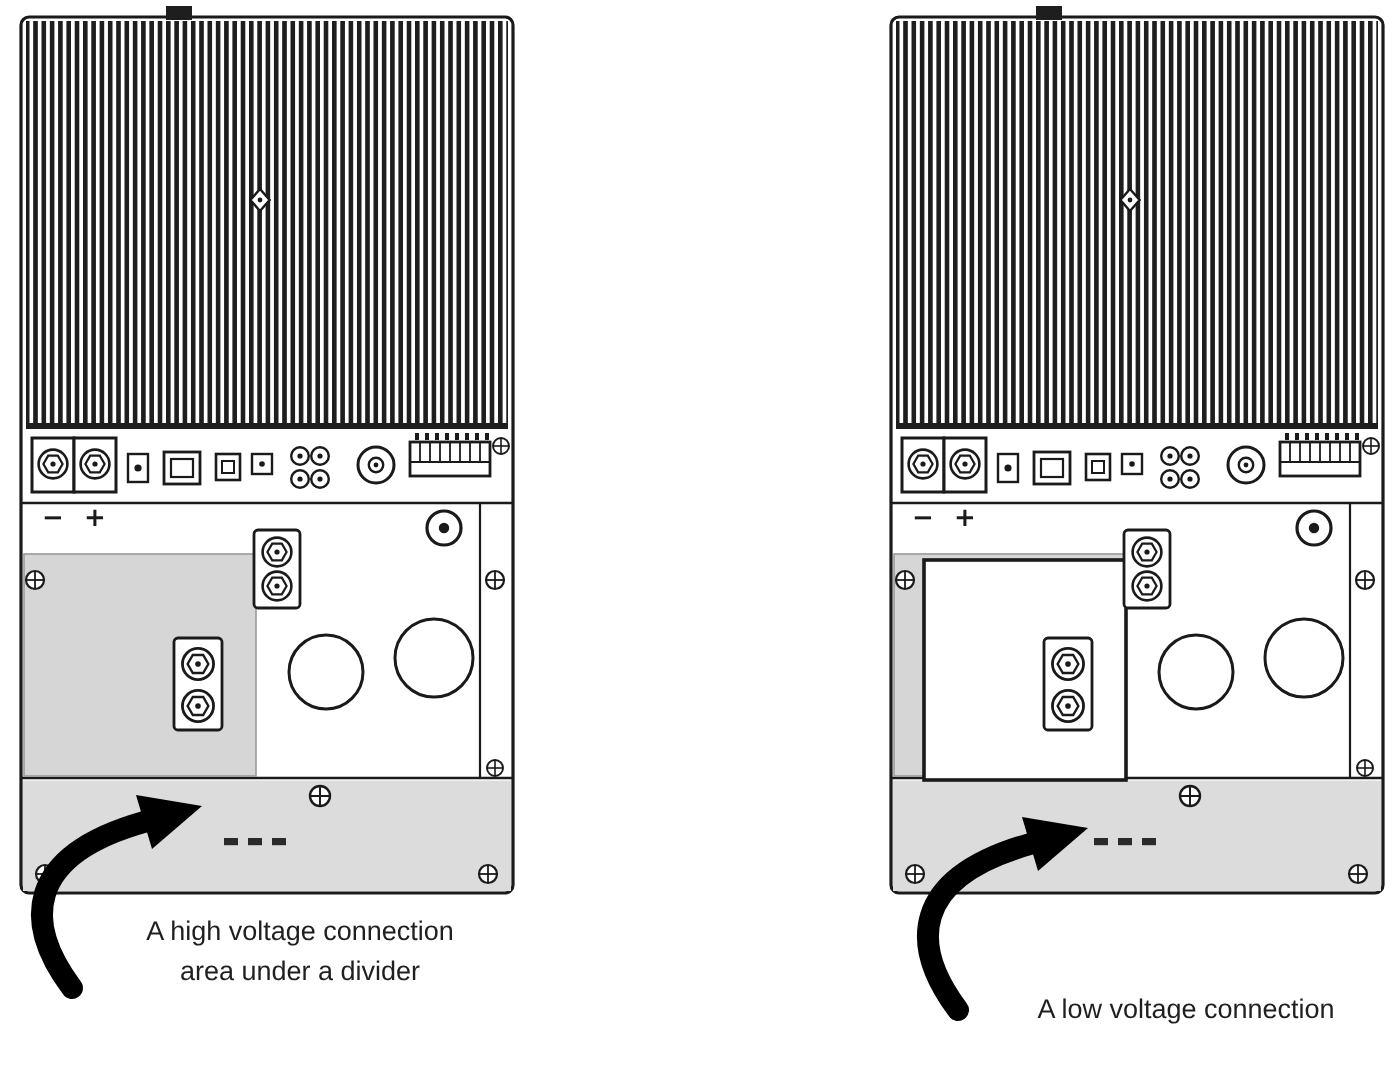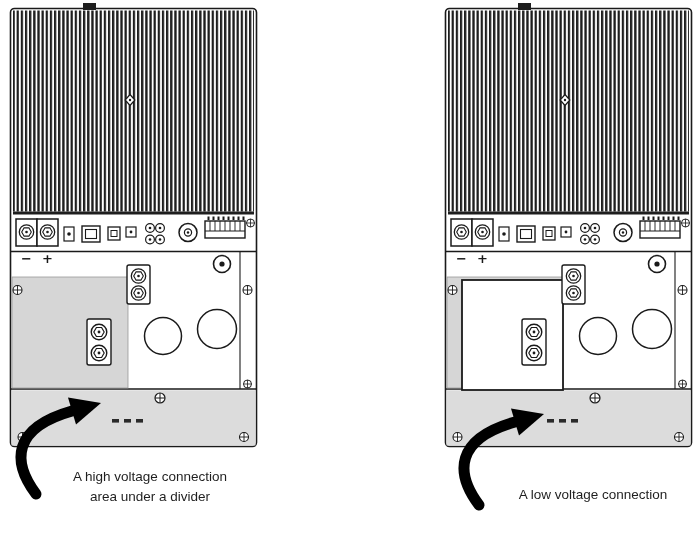--- a/index.html
+++ b/index.html
@@ -1,21 +1,21 @@
 <!DOCTYPE html>
 <html><head>
 <meta charset="utf-8">
 <style>
   html,body{margin:0;padding:0;background:#ffffff;}
   .stage{position:relative;width:700px;height:536px;background:#ffffff;overflow:hidden;
          font-family:"Liberation Sans",sans-serif;}
   svg.illustration{position:absolute;left:0;top:0;}
   .caption{position:absolute;text-align:center;font-size:13.5px;line-height:20px;color:#1f1f1f;}
-  .caption-left{left:55px;top:467px;width:190px;}
-  .caption-right{left:498px;top:485px;width:190px;}
+  .caption-left{left:55px;top:456px;width:190px;}
+  .caption-right{left:498px;top:495px;width:190px;}
   .caption span{display:block;}
   text.polarity{font-family:"DejaVu Sans",sans-serif;font-size:13px;font-weight:bold;
                 fill:#1a1a1a;text-anchor:middle;}
 </style>
 </head>
 <body>
 
 <div class="stage">
 
   <svg class="illustration" width="700" height="536" viewBox="0 0 700 536">

